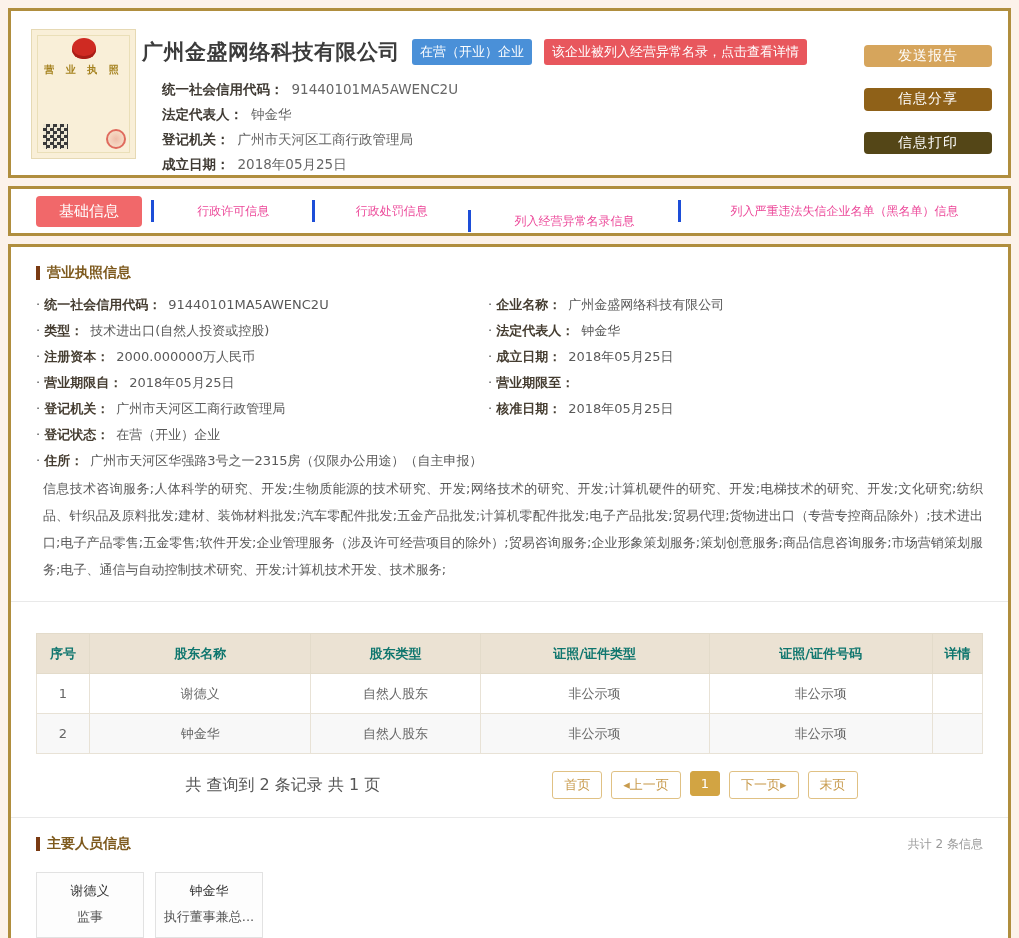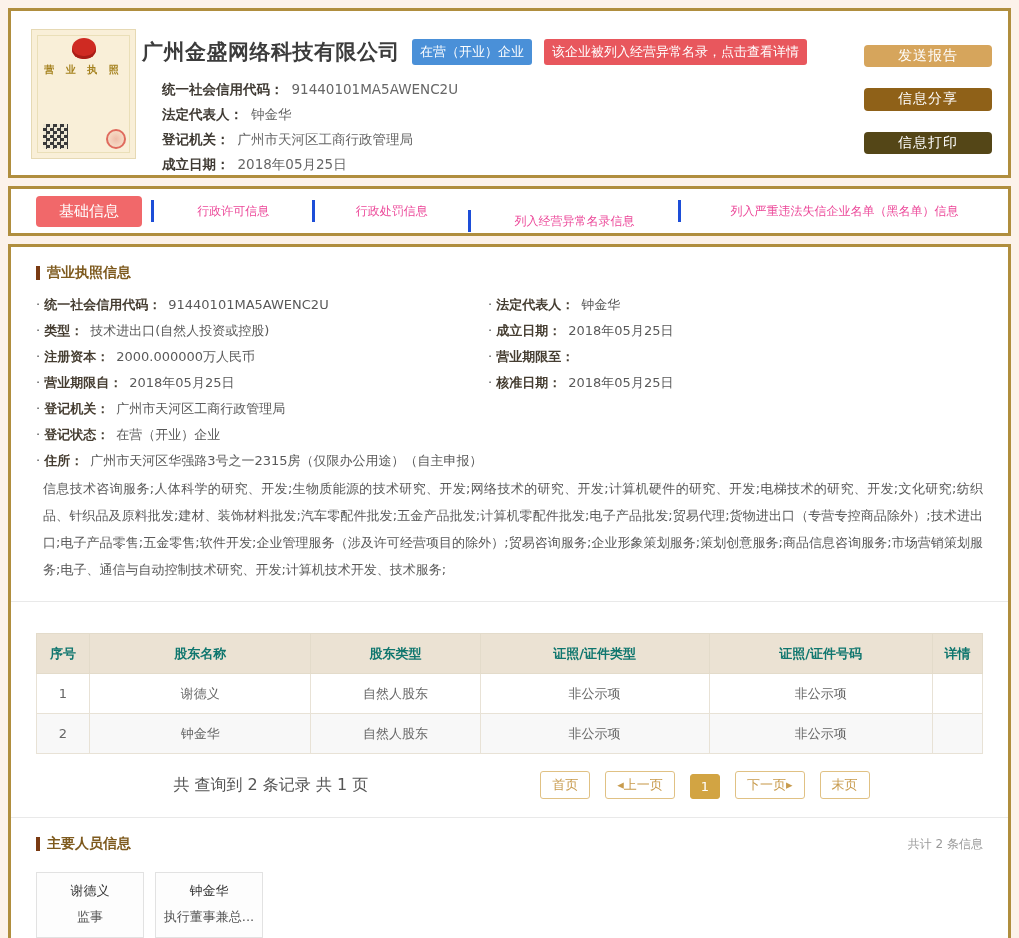--- a/index.html
+++ b/index.html
@@ -75,21 +75,21 @@
   .scope-text { font-size:13px; line-height:27px; color:#595959; margin-left:7px; text-align:justify; }
 
   table.sh { width:100%; border-collapse:collapse; margin-top:14px; }
   table.sh th { background:#ebe2d3; color:#0f766e; font-size:13px; font-weight:bold;
                 height:40px; border:1px solid #e3dbca; }
   table.sh td { height:40px; border:1px solid #e8e2d6; text-align:center; font-size:13px; color:#666; }
   table.sh tr.alt td { background:#f8f8f8; }
 
   .pagination { margin-top:17px; display:flex; justify-content:center; align-items:center; }
   .psummary { font-size:16px; color:#555; margin-right:172px;margin-left:24px; }
-  .pbtns { display:flex; gap:15px; align-items:flex-end; }
+  .pbtns { display:flex; gap:9px; align-items:flex-start; }
   .pbtn { border:1px solid #e0c184; background:#fff; color:#c89b4d; font-size:13px;
           padding:4px 11px; border-radius:3px; cursor:pointer; font-family:inherit; white-space:nowrap; }
   .pbtn.active { background:#d2a443; border-color:#d2a443; color:#fff; padding:4px 10px; }
 
   .sec-head-row { display:flex; justify-content:space-between; align-items:center; }
   .count { font-size:12px; color:#999; }
   .cards { display:flex; gap:11px; margin-top:19px; }
   .pcard { width:108px; border:1px solid #e2e2e2; background:#fdfdfd; text-align:center;
            padding:9px 3px 11px; font-size:13px; cursor:pointer; }
   .pcard .pname { color:#333; margin-bottom:8px; }
@@ -157,20 +157,21 @@
     <div class="fgrid">
       <div class="fcol left">
         <div class="frow"><b>统一社会信用代码：</b><span>91440101MA5AWENC2U</span></div>
         <div class="frow"><b>类型：</b><span>技术进出口(自然人投资或控股)</span></div>
         <div class="frow"><b>注册资本：</b><span>2000.000000万人民币</span></div>
         <div class="frow"><b>营业期限自：</b><span>2018年05月25日</span></div>
         <div class="frow"><b>登记机关：</b><span>广州市天河区工商行政管理局</span></div>
         <div class="frow"><b>登记状态：</b><span>在营（开业）企业</span></div>
       </div>
       <div class="fcol right">
+        <div class="frow"><b>企业名称：</b><span>广州金盛网络科技有限公司</span></div>
         <div class="frow"><b>法定代表人：</b><span>钟金华</span></div>
         <div class="frow"><b>成立日期：</b><span>2018年05月25日</span></div>
         <div class="frow"><b>营业期限至：</b><span></span></div>
         <div class="frow"><b>核准日期：</b><span>2018年05月25日</span></div>
       </div>
     </div>
     <div class="ffull"><b>住所：</b><span>广州市天河区华强路3号之一2315房（仅限办公用途）（自主申报）</span></div>
     <div class="scope">
       <div class="scope-text">信息技术咨询服务;人体科学的研究、开发;生物质能源的技术研究、开发;网络技术的研究、开发;计算机硬件的研究、开发;电梯技术的研究、开发;文化研究;纺织品、针织品及原料批发;建材、装饰材料批发;汽车零配件批发;五金产品批发;计算机零配件批发;电子产品批发;贸易代理;货物进出口（专营专控商品除外）;技术进出口;电子产品零售;五金零售;软件开发;企业管理服务（涉及许可经营项目的除外）;贸易咨询服务;企业形象策划服务;策划创意服务;商品信息咨询服务;市场营销策划服务;电子、通信与自动控制技术研究、开发;计算机技术开发、技术服务;</div>
     </div>

